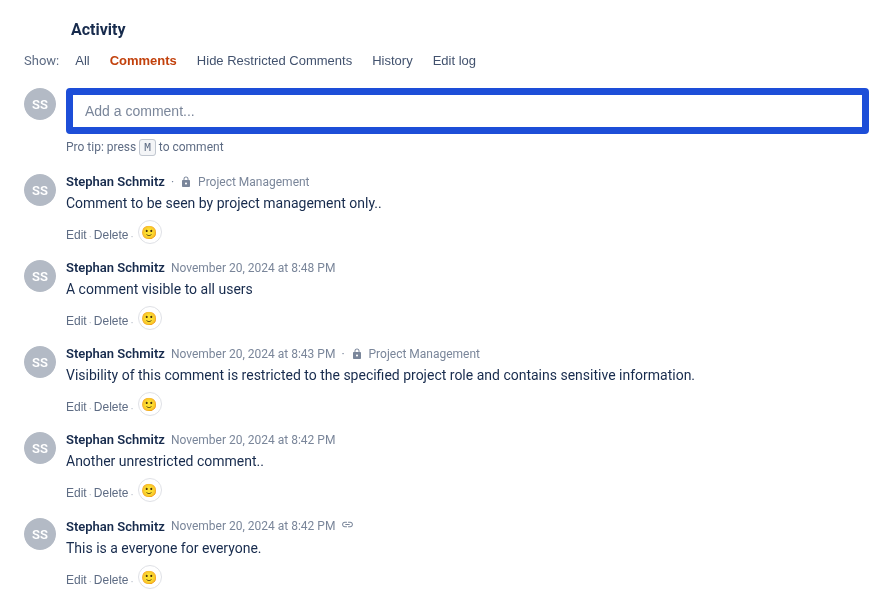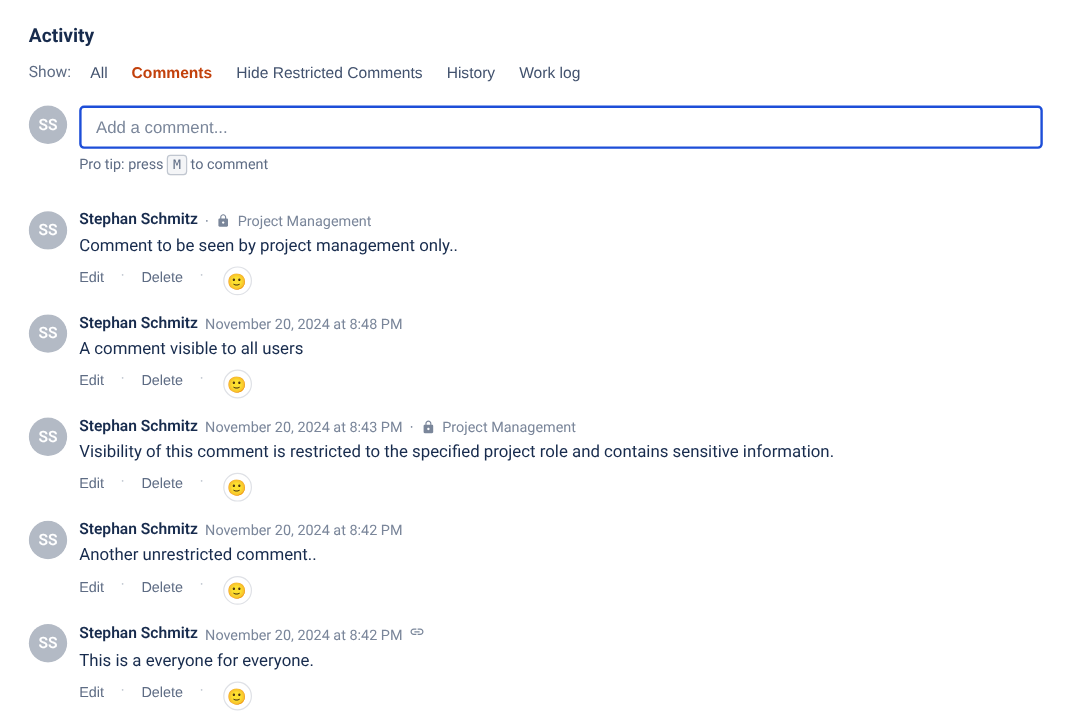--- a/index.html
+++ b/index.html
@@ -11,20 +11,21 @@
       padding: 20px 24px;
       width: 893px;
       min-height: 600px;
     }
 
     .activity-title {
       font-size: 16px;
       font-weight: 700;
       margin-bottom: 10px;
       color: #172b4d;
+      margin-left: 47px;
     }
 
     .show-bar {
       display: flex;
       align-items: center;
       gap: 4px;
       margin-bottom: 16px;
       flex-wrap: wrap;
     }
 
@@ -64,38 +65,38 @@
       background: #dfe1e6;
       overflow: hidden;
       flex-shrink: 0;
       display: flex;
       align-items: center;
       justify-content: flex-end;
     }
 
     .comment-input {
       flex: 1;
-      border: 2px solid #1d4ed8;
+      border: 7px solid #1d4ed8;
       border-radius: 4px;
       padding: 8px 12px;
       font-size: 14px;
       color: #172b4d;
       outline: none;
       background: #fff;
     }
 
     .comment-input::placeholder {
       color: #7a869a;
     }
 
     .pro-tip {
       font-size: 12px;
       color: #5e6c84;
       margin-left: 42px;
-      margin-bottom: 20px;
+      margin-bottom: 8px;
     }
 
     .pro-tip kbd {
       background: #f4f5f7;
       border: 1px solid #c1c7d0;
       border-radius: 3px;
       padding: 1px 4px;
       font-size: 11px;
       font-family: monospace;
     }
@@ -150,22 +151,22 @@
 
     .comment-text {
       font-size: 14px;
       color: #172b4d;
       margin-bottom: 6px;
       line-height: 1.5;
     }
 
     .comment-actions {
       display: flex;
-      align-items: flex-start;
-      gap: 12px;
+      align-items: flex-end;
+      gap: 0;
     }
 
     .action-btn {
       background: none;
       border: none;
       cursor: pointer;
       font-size: 12px;
       color: #5e6c84;
       padding: 2px 0;
     }
@@ -214,21 +215,21 @@
 <body>
 
 <h2 class="activity-title">Activity</h2>
 
 <div class="show-bar">
   <span class="show-label">Show:</span>
   <button class="filter-btn">All</button>
   <button class="filter-btn active">Comments</button>
   <button class="filter-btn">Hide Restricted Comments</button>
   <button class="filter-btn">History</button>
-  <button class="filter-btn">Work log</button>
+  <button class="filter-btn">Edit log</button>
 </div>
 
 <div class="comment-input-row">
   <div class="avatar">
     <div class="avatar-face">SS</div>
   </div>
   <input class="comment-input" type="text" placeholder="Add a comment..." style="">
 </div>
 <div class="pro-tip">
   <span>Pro tip: press</span>

